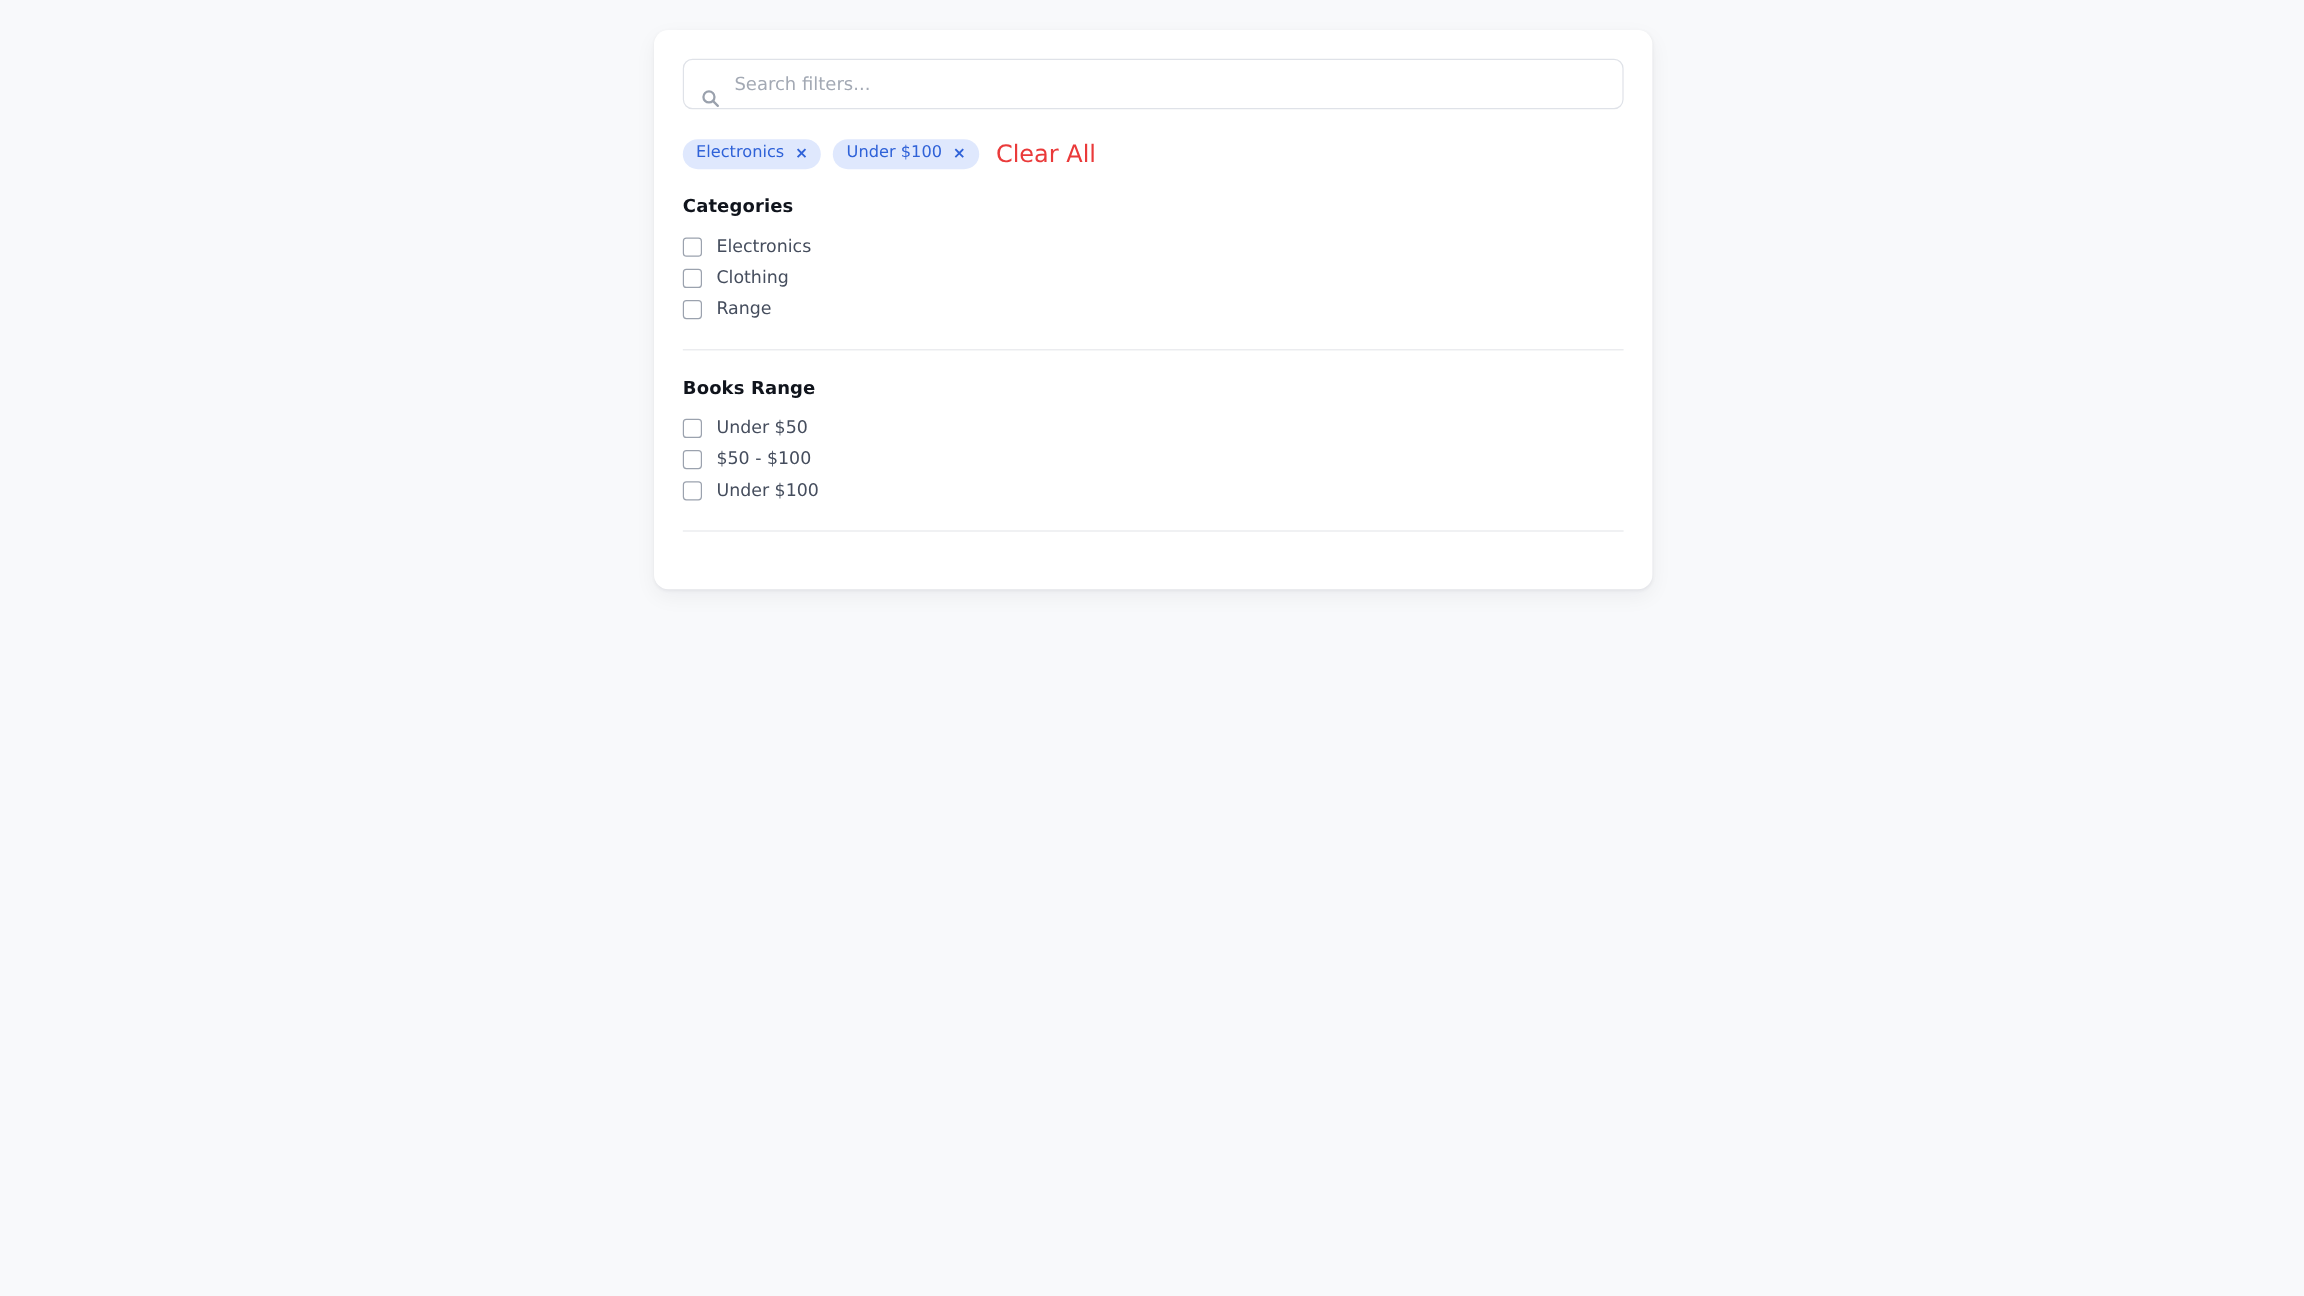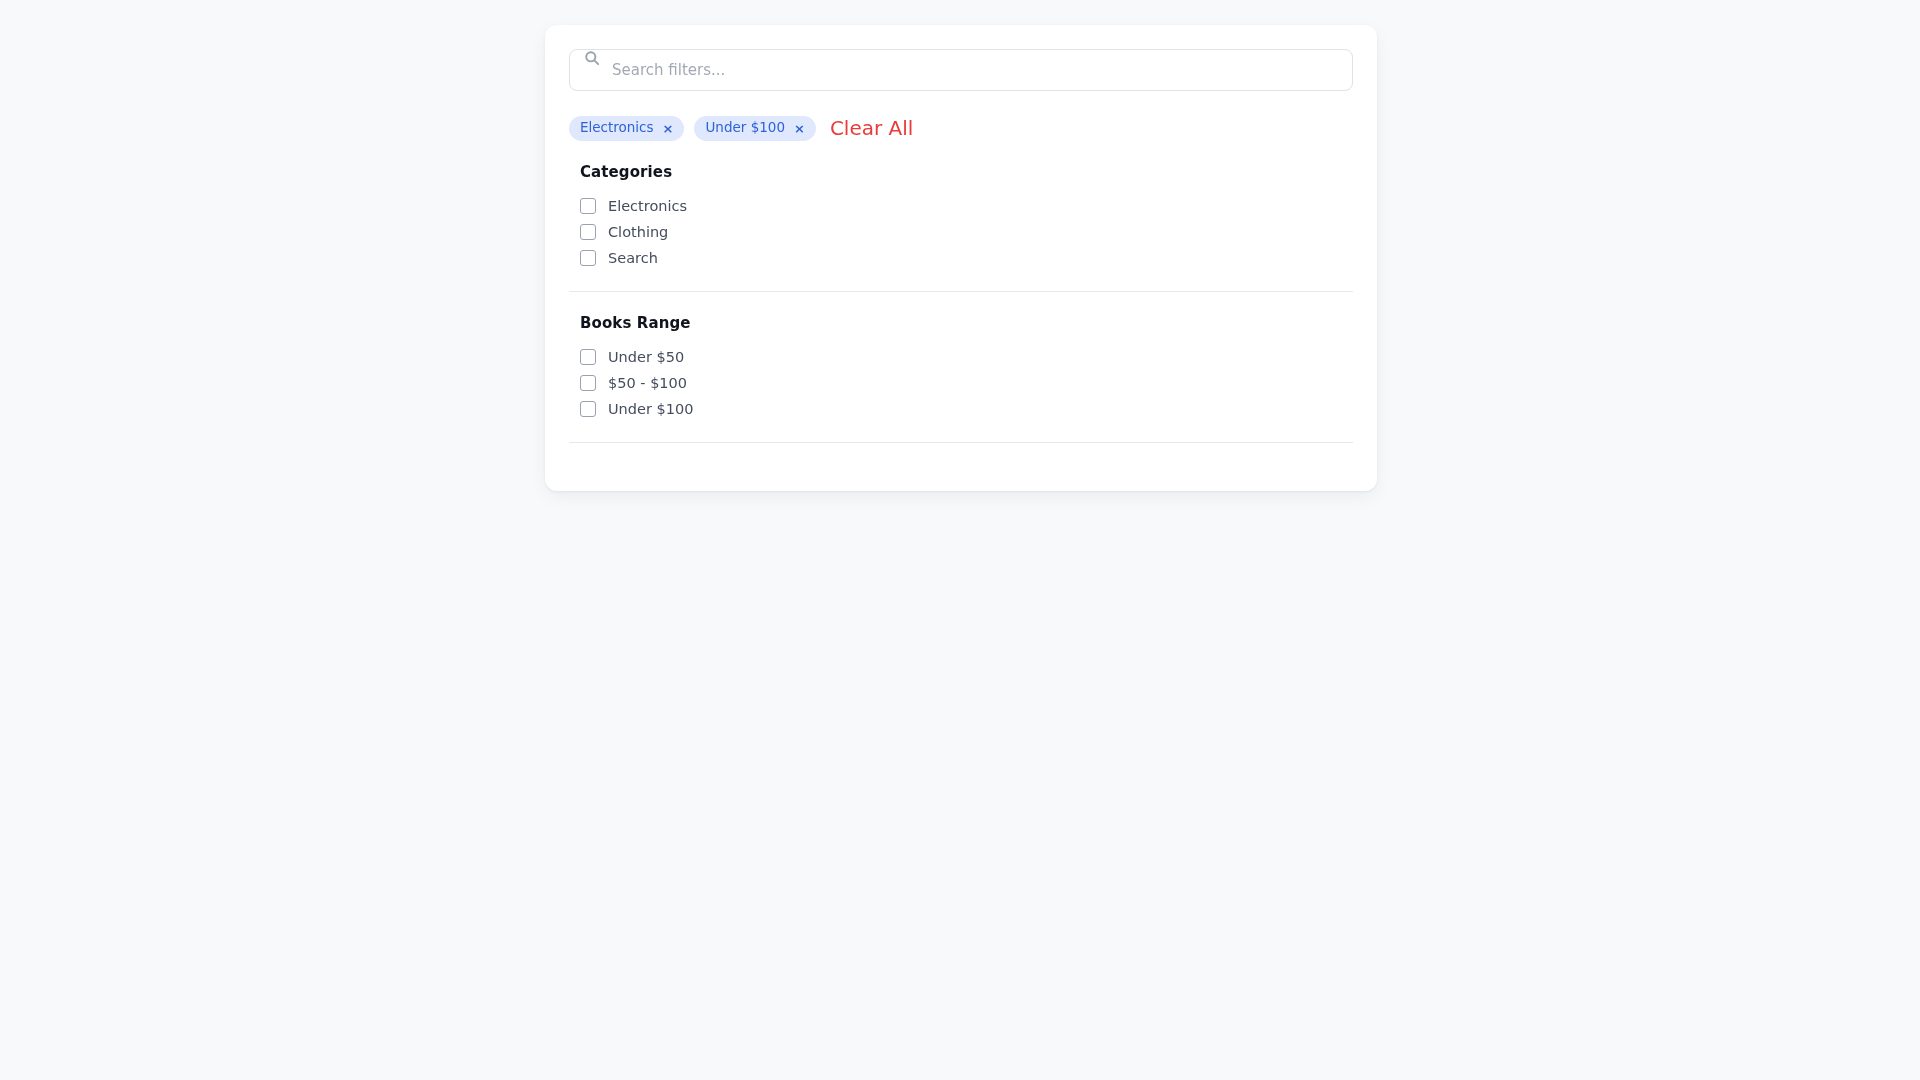--- a/index.html
+++ b/index.html
@@ -39,21 +39,21 @@
     margin-bottom: 24px;
   }
 
   .search-box {
     width: 100%;
     height: 42px;
     border: 1px solid #dfe2e8;
     border-radius: 8px;
     background: #ffffff;
     display: flex;
-    align-items: flex-start;
+    align-items: flex-end;
     padding: 0 12px 0 14px;
   }
 
   .search-icon {
     flex: 0 0 auto;
     width: 16px;
     height: 16px;
     margin-right: 12px;
     display: block;
     color: #9aa1ad;
@@ -106,21 +106,21 @@
 
   .clear-all {
     margin-left: 4px;
     color: #ea3a3a;
     font-size: 20px;
     cursor: pointer;
     white-space: nowrap;
   }
 
   
-  .section { padding: 0; margin-left: 11px; }
+  .section { padding: 0; }
 
   .section-title {
     font-size: 15px;
     font-weight: bold;
     color: #10141c;
     margin-bottom: 12px;
     letter-spacing: 0.1px;
   }
 
   .option-row {
@@ -194,21 +194,21 @@
         <span class="option-label">Electronics</span>
       </div>
 
       <div class="option-row">
         <span class="checkbox"></span>
         <span class="option-label">Clothing</span>
       </div>
 
       <div class="option-row">
         <span class="checkbox"></span>
-        <span class="option-label">Search</span>
+        <span class="option-label">Range</span>
       </div>
     </div>
 
     <div class="divider"></div>
 
     <div class="section">
       <div class="section-title">Books Range</div>
 
       <div class="option-row">
         <span class="checkbox"></span>

